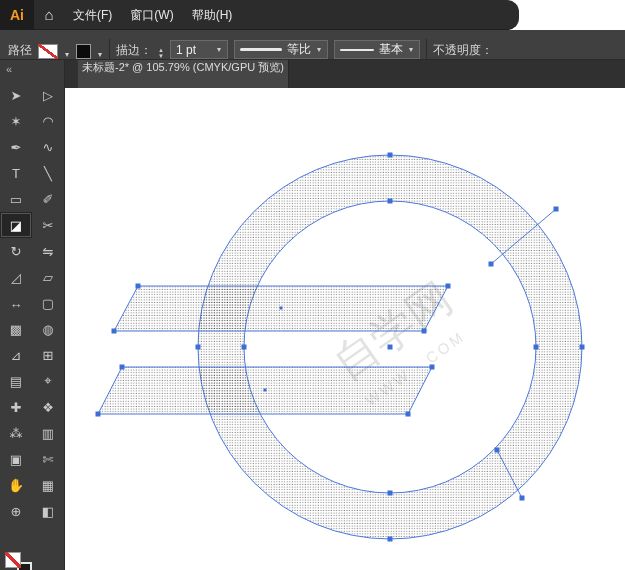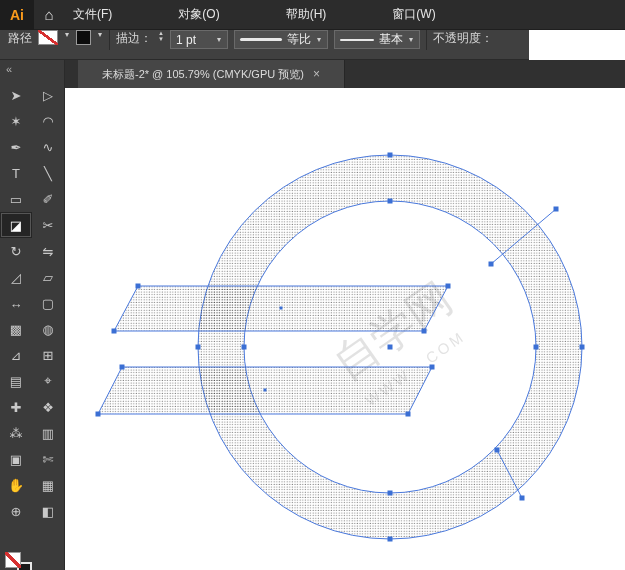--- a/index.html
+++ b/index.html
@@ -5,39 +5,39 @@
   * { box-sizing: border-box; }
   html,body { margin:0; padding:0; }
   body {
     width:625px; height:570px; position:relative; overflow:hidden;
     font-family:"Liberation Sans","DejaVu Sans",sans-serif;
     background:#ffffff;
   }
 
   
   .menubar {
-    position:absolute; left:0; top:0; width:625px; height:30px;
+    position:absolute; left:0; top:0; width:519px; height:30px;
     background:#2c2c2c; display:flex; align-items:center;
-    color:#e6e6e6; font-size:12px; border-bottom:1px solid #1f1f1f;
+    color:#e6e6e6; font-size:12px; border-bottom:1px solid #1f1f1f;border-radius:12px;
   }
   .ai-logo {
     width:34px; height:30px; background:#1d1d1d; color:#fa9a1c;
     display:flex; align-items:center; justify-content:center;
     font-weight:bold; font-size:14px; flex:0 0 auto;
   }
   .home-icon {
     width:30px; text-align:center; font-size:15px; color:#e0e0e0; flex:0 0 auto; cursor:default;
   }
-  .menus { display:flex; align-items:flex-end; height:100%;gap:48px; }
+  .menus { display:flex; align-items:center; height:100%; }
   .menu-item { padding:0 9px; line-height:30px; cursor:default; white-space:nowrap; }
 
   
   .controlbar {
-    position:absolute; left:0; top:30px; width:529px; height:30px;
-    background:#404040; display:flex; align-items:flex-start;
+    position:absolute; left:0; top:30px; width:625px; height:30px;
+    background:#404040; display:flex; align-items:flex-end;
     color:#d6d6d6; font-size:12px; gap:6px; padding:0 8px;
     border-bottom:1px solid #2a2a2a; white-space:nowrap; overflow:hidden;
   }
   .cb-sep { width:1px; height:20px; background:#2c2c2c; flex:0 0 auto; }
   .swatch-none {
     width:20px; height:15px; background:#ffffff; border:1px solid #8a8a8a;
     position:relative; flex:0 0 auto;
   }
   .swatch-none::after {
     content:""; position:absolute; left:-1px; top:-1px; right:-1px; bottom:-1px;
@@ -56,22 +56,22 @@
   .line-sample { height:3px; background:#e8e8e8; width:42px; border-radius:2px; }
   .line-sample.thin { height:2px; width:34px; }
 
   
   .tabbar {
     position:absolute; left:65px; top:60px; width:560px; height:28px;
     background:#303030; display:flex; align-items:flex-end;
   }
   .doc-tab {
     margin-left:13px; height:28px; background:#464646;
-    display:flex; align-items:center; gap:9px; padding:0 24px;
-    color:#dcdcdc; font-size:11px; border-right:1px solid #262626;
+    display:flex; align-items:center; gap:9px; padding:0 4px;
+    color:#dcdcdc; font-size:11px; border-right:1px solid #262626;flex-direction:column;
   }
   .tab-close { color:#bdbdbd; font-size:12px; cursor:default; }
 
   
   .sidebar {
     position:absolute; left:0; top:60px; width:65px; height:510px;
     background:#3b3b3b; border-right:1px solid #2a2a2a; overflow:hidden;
   }
   .sidebar-head {
     height:22px; color:#b5b5b5; font-size:11px; padding:3px 0 0 6px; cursor:default;
@@ -102,23 +102,22 @@
   .canvas svg { display:block; }
 </style>
 </head>
 <body>
 
 <div class="menubar">
   <div class="ai-logo">Ai</div>
   <div class="home-icon">⌂</div>
   <div class="menus">
       <span class="menu-item">文件(F)</span>
-      <span class="menu-item">对象(O)</span>
+      <span class="menu-item">窗口(W)</span>
       <span class="menu-item">帮助(H)</span>
-      <span class="menu-item">窗口(W)</span>
     </div>
 </div>
 
 <div class="controlbar">
   <span>路径</span>
   <span class="swatch-none"></span>
   <span class="dd-arrow">▾</span>
   <span class="swatch-stroke"></span>
   <span class="dd-arrow">▾</span>
   <span class="cb-sep"></span>

